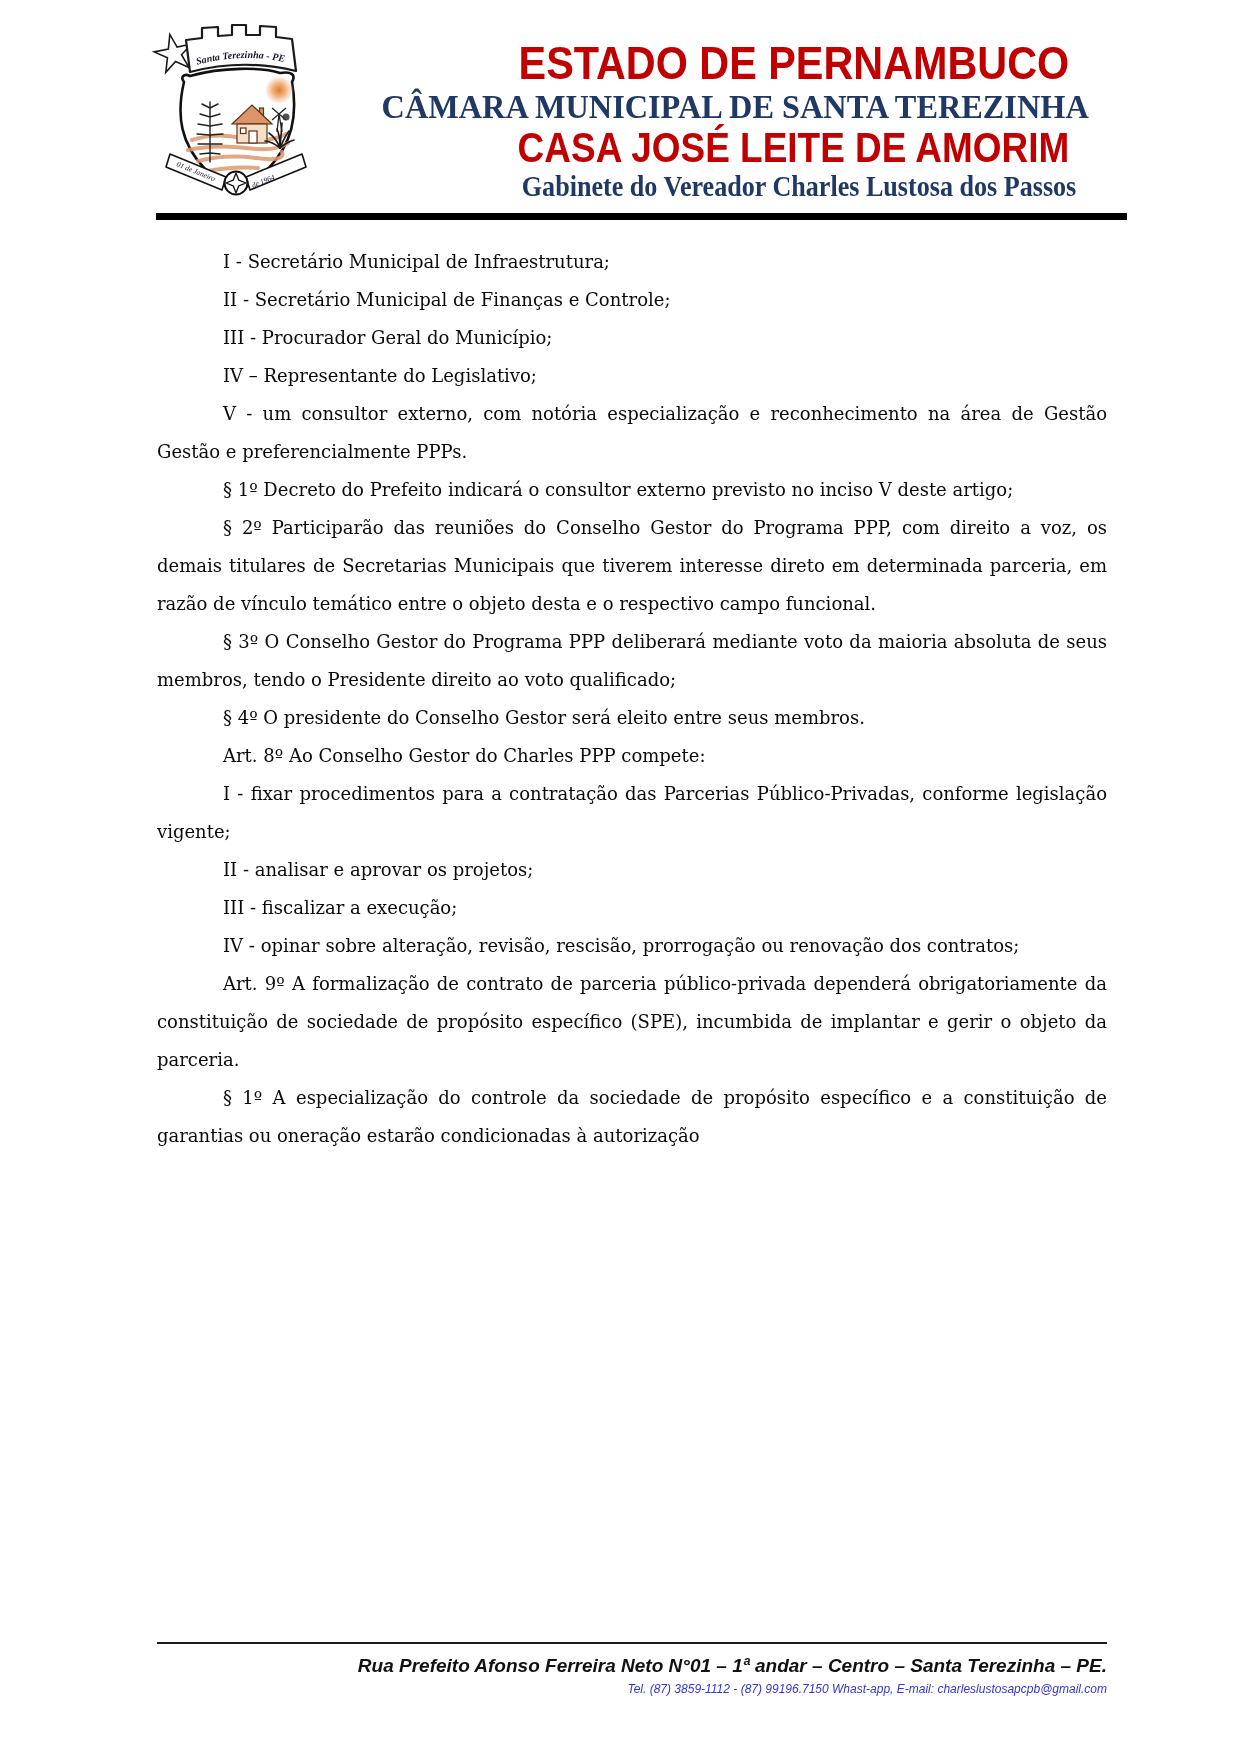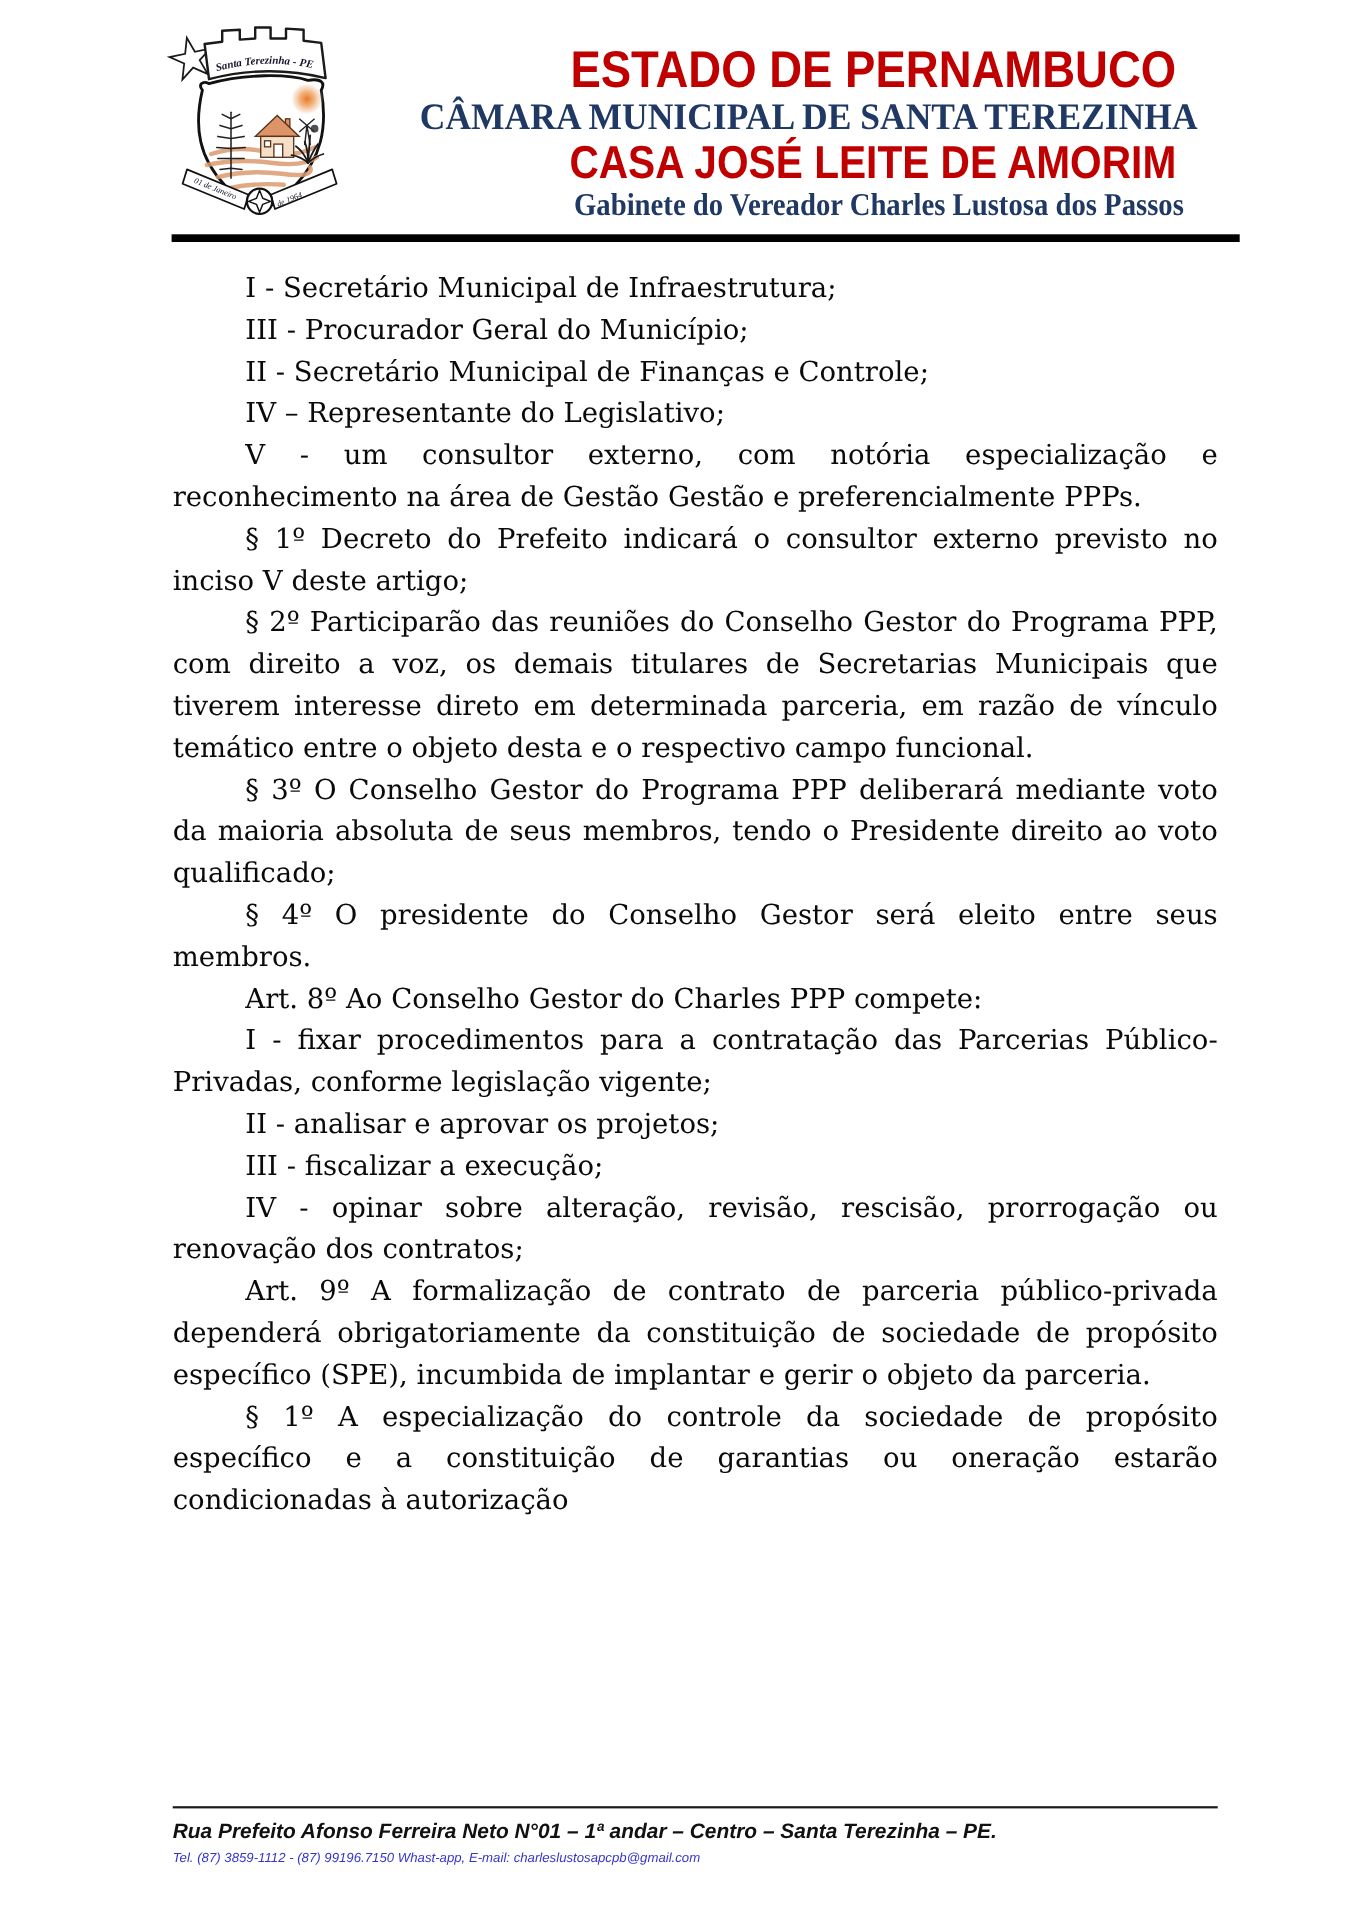--- a/index.html
+++ b/index.html
@@ -65,35 +65,35 @@
 
   
   .doc-body {
     position: absolute;
     left: 157px;
     top: 243px;
     width: 950px;
   }
   .doc-body p {
     font-family: "DejaVu Serif", serif;
-    font-size: 25px;
+    font-size: 18px;
     line-height: 38px;
     text-align: justify;
     text-indent: 66px;
     margin: 0;
     color: #0a0a0a;
   }
 
   
   .footer {
     position: absolute;
     left: 157px;
     top: 1642px;
     width: 950px;
-    text-align: left;
+    text-align: right;
   }
   .footer-rule {
     width: 950px;
     height: 0;
     border-top: 2px solid #1a1a1a;
     margin-bottom: 10px;
   }
   .footer-address {
     font-family: "Liberation Sans", sans-serif;
     font-style: italic;
@@ -202,22 +202,22 @@
       <span class="line-wrap"><span class="h-navy h-chamber">CÂMARA MUNICIPAL DE SANTA TEREZINHA</span></span>
       <span class="line-wrap"><span class="h-red h-house">CASA JOSÉ LEITE DE AMORIM</span></span>
       <span class="line-wrap"><span class="h-navy h-office">Gabinete do Vereador Charles Lustosa dos Passos</span></span>
     </div>
 
     <div class="header-rule"></div>
   </div>
 
   <div class="doc-body">
       <p>I - Secretário Municipal de Infraestrutura;</p>
+      <p>II - Secretário Municipal de Finanças e Controle;</p>
       <p>III - Procurador Geral do Município;</p>
-      <p>II - Secretário Municipal de Finanças e Controle;</p>
       <p>IV – Representante do Legislativo;</p>
       <p>V - um consultor externo, com notória especialização e reconhecimento na área de Gestão Gestão e preferencialmente PPPs.</p>
       <p>§ 1º Decreto do Prefeito indicará o consultor externo previsto no inciso V deste artigo;</p>
       <p>§ 2º Participarão das reuniões do Conselho Gestor do Programa PPP, com direito a voz, os demais titulares de Secretarias Municipais que tiverem interesse direto em determinada parceria, em razão de vínculo temático entre o objeto desta e o respectivo campo funcional.</p>
       <p>§ 3º O Conselho Gestor do Programa PPP deliberará mediante voto da maioria absoluta de seus membros, tendo o Presidente direito ao voto qualificado;</p>
       <p>§ 4º O presidente do Conselho Gestor será eleito entre seus membros.</p>
       <p>Art. 8º Ao Conselho Gestor do Charles PPP compete:</p>
       <p>I - fixar procedimentos para a contratação das Parcerias Público-Privadas, conforme legislação vigente;</p>
       <p>II - analisar e aprovar os projetos;</p>
       <p>III - fiscalizar a execução;</p>

